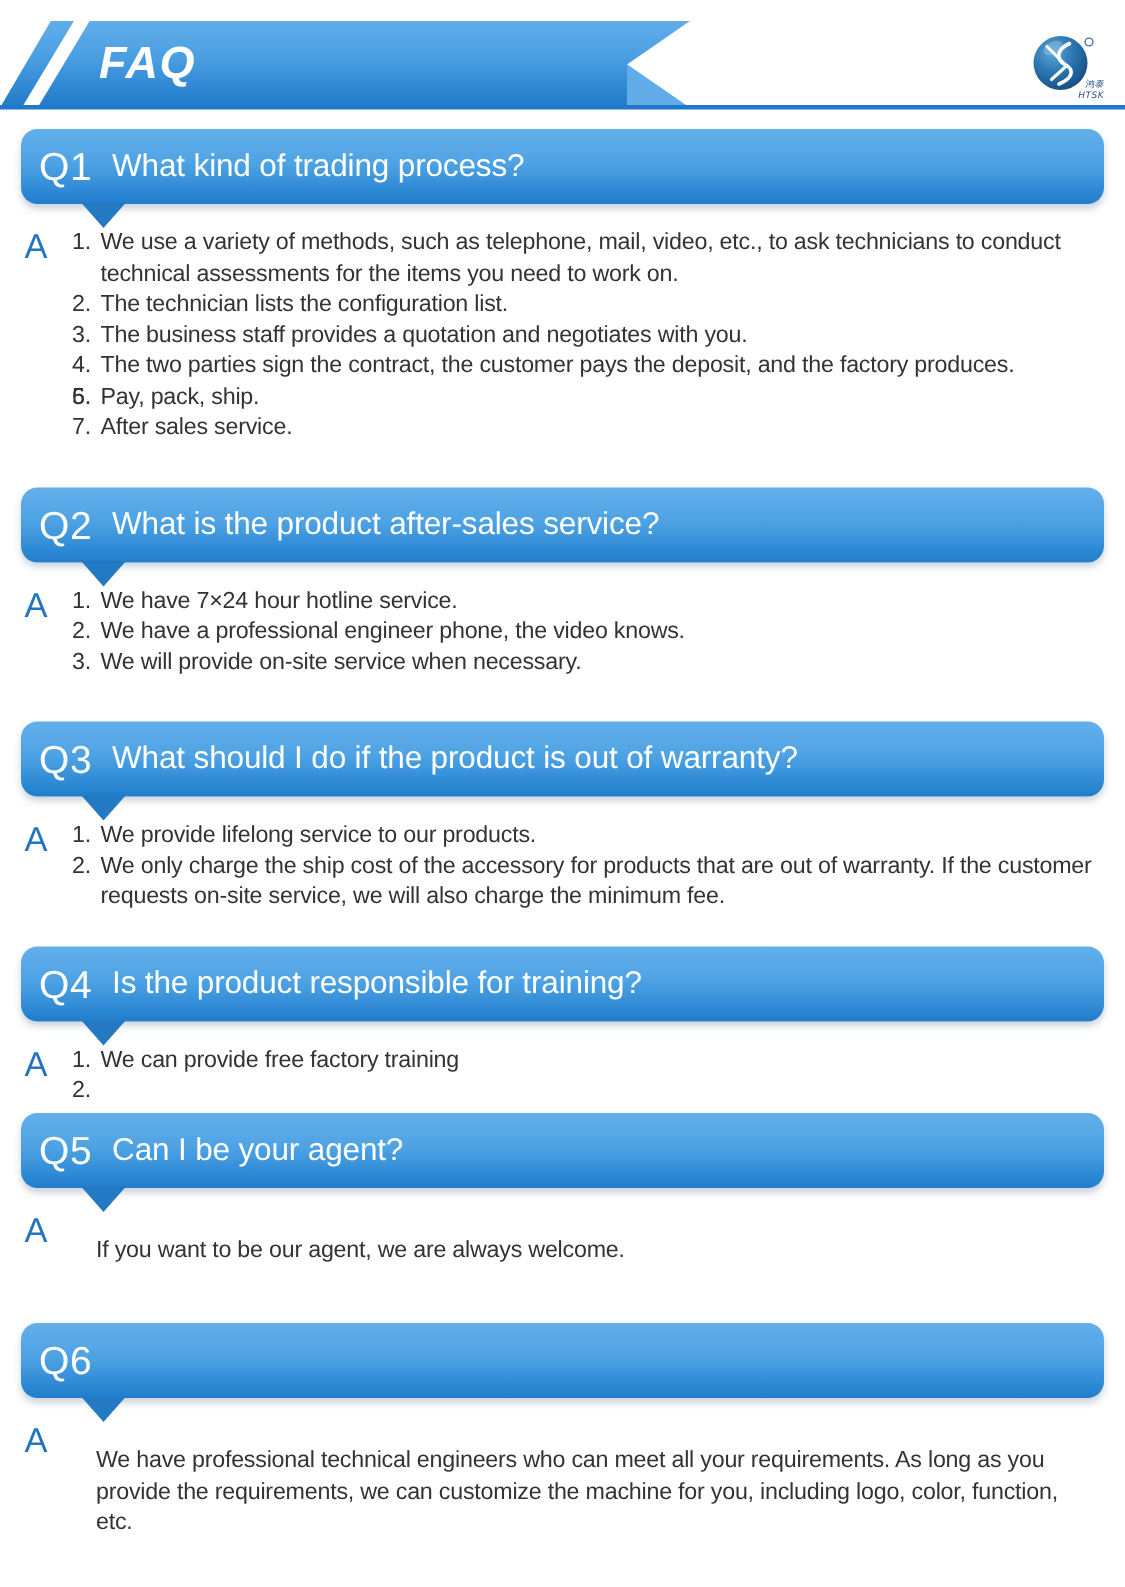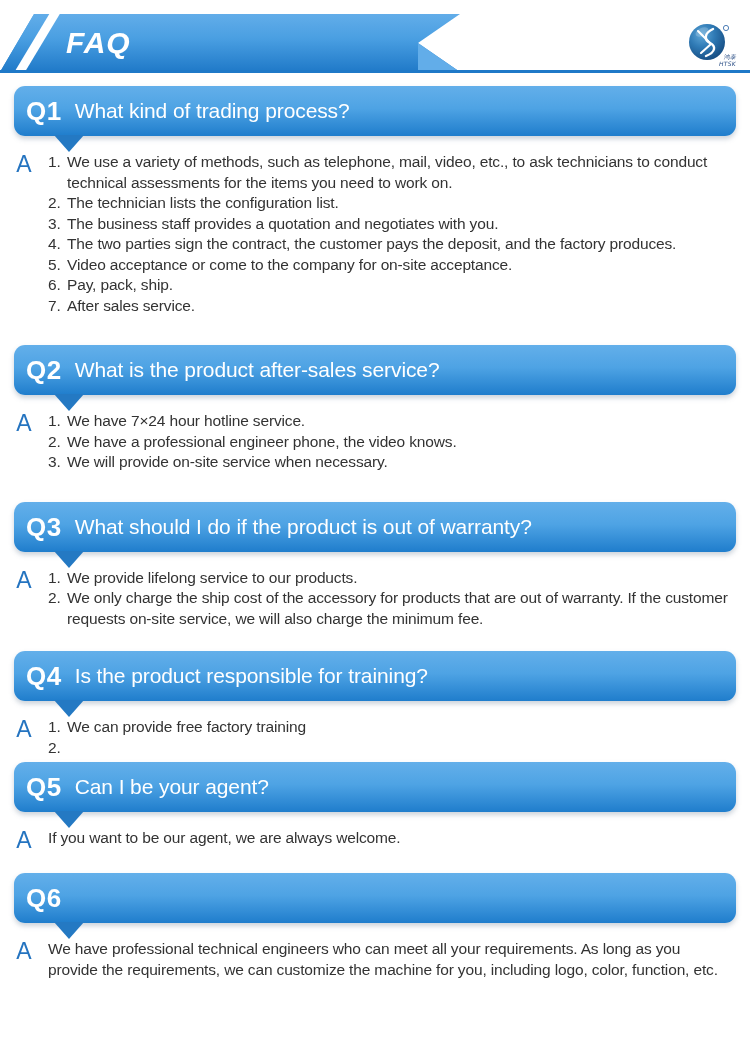--- a/index.html
+++ b/index.html
@@ -112,21 +112,21 @@
     left:40px;bottom:-16px;
     width:0;height:0;
     border-left:15px solid transparent;
     border-right:15px solid transparent;
     border-top:17px solid #2479c3;
   }
   .q-label{
     margin-left:12px;
     font-size:26px;
     color:#ffffff;
-    font-weight:700;
+    font-weight:400;
     line-height:30px;
     letter-spacing:.5px;
   }
   .q-text{
     margin-left:13px;
     font-size:21px;
     color:#ffffff;
     font-weight:400;
     line-height:22px;
     letter-spacing:-.1px;
@@ -147,21 +147,21 @@
     line-height:22px;
     padding-top:1px;
   }
   .a-body{
     flex:1 1 auto;
     font-size:15.5px;
     color:#333333;
     line-height:20.5px;
     letter-spacing:-.15px;
   }
-  .a-body p{margin:0;}
+  .a-body p{margin:16px;}
   .a-list{
     margin:0;padding:0;
     list-style:none;
   }
   .a-list li{
     position:relative;
     padding-left:19px;
     margin:0;
   }
   .a-list li .num{
@@ -213,21 +213,21 @@
         <span class="q-text">What kind of trading process?</span>
       </div>
       <div class="answer">
         <div class="a-label">A</div>
         <div class="a-body">
           <ul class="a-list">
             <li><span class="num">1.</span><span>We use a variety of methods, such as telephone, mail, video, etc., to ask technicians to conduct technical assessments for the items you need to work on.</span></li>
             <li><span class="num">2.</span><span>The technician lists the configuration list.</span></li>
             <li><span class="num">3.</span><span>The business staff provides a quotation and negotiates with you.</span></li>
             <li><span class="num">4.</span><span>The two parties sign the contract, the customer pays the deposit, and the factory produces.</span></li>
-            <li><span class="num">5.</span><span>Video acceptance or come to the company for on-site acceptance.</span></li>
+            <li><span class="num">5.</span></li>
             <li><span class="num">6.</span><span>Pay, pack, ship.</span></li>
             <li><span class="num">7.</span><span>After sales service.</span></li>
           </ul>
         </div>
       </div>
       <div class="spacer-1"></div>
     </div>
     <div class="faq-item">
       <div class="q-bubble">
         <span class="q-label">Q2</span>

